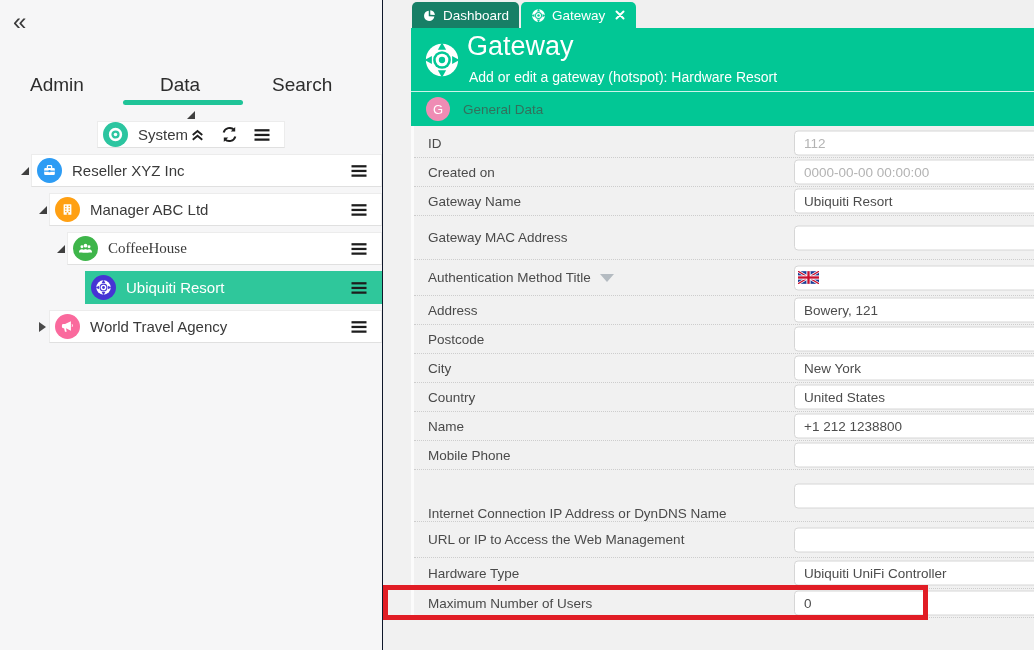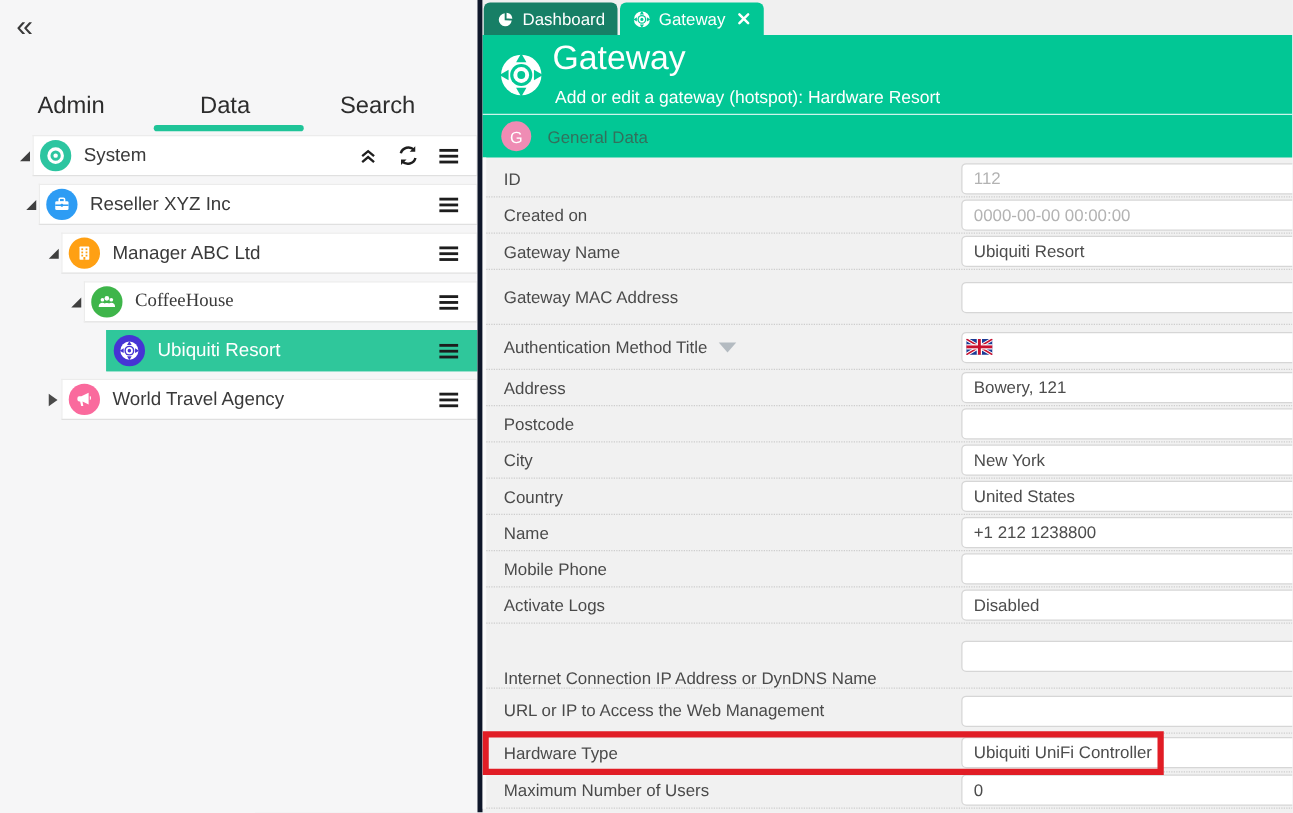--- a/index.html
+++ b/index.html
@@ -29,21 +29,21 @@
                display:flex; align-items:center; justify-content:center; }
   .tree-icon svg { width:17px; height:17px; display:block; }
   .tree-label { margin-left:10px; font-size:15px; color:#3a3a3a; white-space:nowrap; }
   .selected .tree-label { color:#fff; }
   .tree-actions { margin-left:auto; display:flex; align-items:center; gap:13px; }
   .act { cursor:pointer; } .act svg { width:19px; height:19px; display:block; }
   .burger svg { width:20px; height:20px; display:block; }
 
   
   .main { position:absolute; left:382px; top:0; width:652px; height:650px; background:#f1f1f1;
-          border-left:4px solid #0f172a; overflow:hidden; }
+          border-left:1px solid #0f172a; overflow:hidden;padding-left:28px; }
   .tabstrip { height:28px; background:#f0f0f0; display:flex; align-items:flex-end; padding-left:1px; }
   .doc-tab { height:26px; display:flex; align-items:center; gap:6px; padding:0 10px;
              border-radius:5px 5px 0 0; color:#fff; font-size:13.5px; margin-right:2px; cursor:pointer; }
   .doc-tab svg { width:15px; height:15px; display:block; }
   .doc-tab.dash { background:#177f66; }
   .doc-tab.gw { background:#02c795; }
   .close-x { margin-left:3px; display:flex; } .close-x svg { width:12px; height:12px; }
 
   .page-header { height:64px; background:#02c795; position:relative; color:#fff;
                  border-bottom:1px solid rgba(255,255,255,.8); }
@@ -86,21 +86,21 @@
 
 <div class="sidebar">
   <div class="collapse-btn">«</div>
   <nav class="side-tabs">
     <span class="stab admin">Admin</span>
     <span class="stab data">Data</span>
     <span class="stab search">Search</span>
     <div class="tab-underline"></div>
   </nav>
   <div id="tree">
-      <div class="tree-item" style="margin-left: 13px;">
+      <div class="tree-item" style="margin-left: 0px; flex-direction: column;">
         <span class="expander">
           <i class="exp-expanded"></i>
         </span>
         <div class="tree-card">
           <span class="tree-icon" style="background: rgb(44, 197, 160);">
             <svg viewBox="0 0 24 24">
               <circle cx="12" cy="12" r="7.6" fill="none" stroke="#fff" stroke-width="3.6"></circle>
               <circle cx="12" cy="12" r="2.5" fill="#fff"></circle>
             </svg>
           </span>
@@ -399,26 +399,20 @@
           <span>Name</span>
         </span>
         <span class="row-field"><input class="field" type="text" value="+1 212 1238800" style=""></span>
       </div>
       <div class="form-row">
         <span class="row-label">
           <span>Mobile Phone</span>
         </span>
         <span class="row-field"><input class="field" type="text" style=""></span>
       </div>
-      <div class="form-row">
-        <span class="row-label">
-          <span>Activate Logs</span>
-        </span>
-        <span class="row-field"><input class="field" type="text" value="Disabled" style=""></span>
-      </div>
       <div class="form-row dyndns">
         <span class="row-label">
           <span>Internet Connection IP Address or DynDNS Name</span>
         </span>
         <span class="row-field"><input class="field" type="text" style=""></span>
       </div>
       <div class="form-row url">
         <span class="row-label">
           <span>URL or IP to Access the Web Management</span>
         </span>

